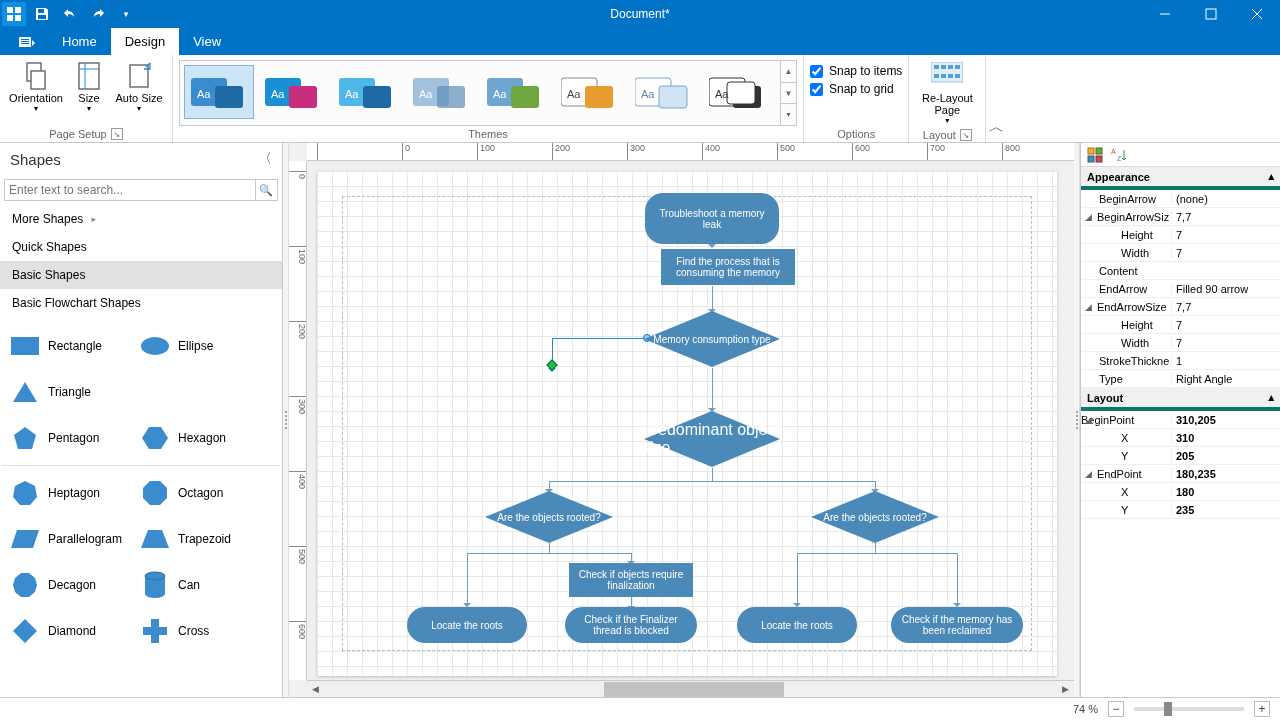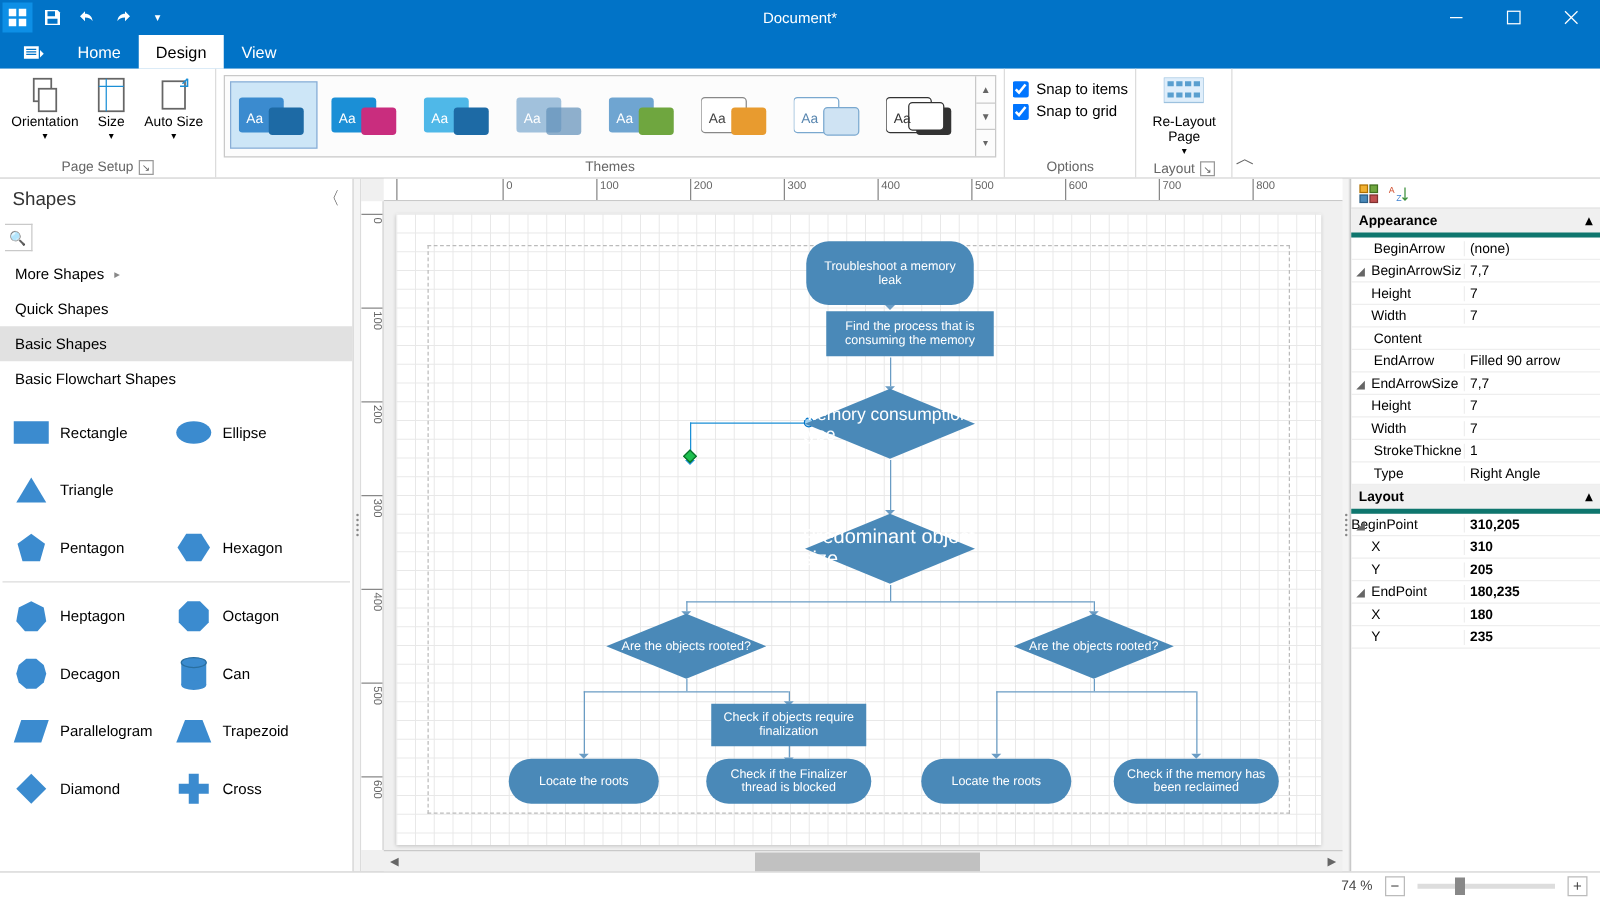--- a/index.html
+++ b/index.html
@@ -89,21 +89,21 @@
 .hscrollbar .thumb { position: absolute; height: 15px; top: 1px; background: #c1c1c1; }
 .hscrollbar .sbtn { width: 17px; height: 17px; display: flex; align-items: center; justify-content: center; font-size: 9px; color: #666; cursor: pointer;}
 
 
 .props-panel { width: 200px; border-left: 1px solid #c9c9c9; display: flex; flex-direction: column; font-size: 11px; background: #fff; }
 .props-panel .toolbar { height: 24px; border-bottom: 1px solid #dcdcdc; display: flex; align-items: center; padding: 0 4px; gap: 4px; }
 .props-panel .toolbar .tbtn { width: 20px; height: 20px; display: flex; align-items: center; justify-content: center; cursor: pointer; }
 .props-panel .section-hdr { background: #f0f0f0; padding: 3px 6px; font-weight: 600; display: flex; justify-content: space-between; align-items: center; border-bottom: 4px solid #0f766e; cursor: pointer;}
 .props-panel .proprow { display: flex; border-bottom: 1px solid #eee; height: 18px; align-items: center; }
 .props-panel .proprow .pname { width: 90px; padding-left: 18px; overflow: hidden; white-space: nowrap; }
-.props-panel .proprow .pname.sub { padding-left: 16px; }
+.props-panel .proprow .pname.sub { padding-left: 40px; }
 .props-panel .proprow .pval { flex: 1; padding-left: 4px; border-left: 1px solid #eee; overflow: hidden; white-space: nowrap;}
 .props-panel .proprow.bold .pval { font-weight: 600; }
 .props-panel .exp { position: absolute; left: 4px; width: 10px; font-size: 9px; color: #666; cursor: pointer; }
 .props-panel .proprow { position: relative; }
 
 
 .statusbar { height: 23px; border-top: 1px solid #c9c9c9; background: #fff; display: flex; align-items: center; justify-content: flex-end; padding: 0 10px; font-size: 11px; gap: 10px; color: #444;}
 .statusbar .slider { width: 110px; height: 4px; background: #ddd; position: relative; cursor: pointer;}
 .statusbar .slider .knob { position: absolute; width: 8px; height: 14px; background: #888; top: -5px; left: 30px; }
 .statusbar .zbtn { width: 16px; height: 16px; border: 1px solid #bbb; display: flex; align-items: center; justify-content: center; cursor: pointer; font-size: 12px; }
@@ -349,20 +349,21 @@
 </div>
 
 <div class="mainarea">
 
   <div class="shapes-panel">
     <div class="header">
       <span>Shapes</span>
       <span class="collapse">〈</span>
     </div>
     <div class="search">
+      <input type="text" placeholder="Enter text to search..." style="">
       <div class="sbtn">🔍</div>
     </div>
     <div class="cat">
         <span>More Shapes</span> 
         <span style="font-size:9px;color:#888;">▸</span>
       </div>
     <div class="cat">
         <span>Quick Shapes</span>
       </div>
     <div class="cat active">
@@ -429,20 +430,38 @@
             </span>
             <span>Heptagon</span>
           </div>
         <div class="shapeitem">
             <span class="shico">
               <svg width="26" height="26">
                 <polygon points="8,1 18,1 25,8 25,18 18,25 8,25 1,18 1,8" class="shapefill"></polygon>
               </svg>
             </span>
             <span>Octagon</span>
+          </div>
+      </div>
+      <div class="shaperow">
+        <div class="shapeitem">
+            <span class="shico">
+              <svg width="30" height="20">
+                <polygon points="7,1 29,1 23,19 1,19" class="shapefill"></polygon>
+              </svg>
+            </span>
+            <span>Parallelogram</span>
+          </div>
+        <div class="shapeitem">
+            <span class="shico">
+              <svg width="30" height="20">
+                <polygon points="8,1 22,1 29,19 1,19" class="shapefill"></polygon>
+              </svg>
+            </span>
+            <span>Trapezoid</span>
           </div>
       </div>
       <div class="shaperow">
         <div class="shapeitem">
             <span class="shico">
               <svg width="26" height="26">
                 <polygon points="9,1 17,1 23,6 25,13 23,20 17,25 9,25 3,20 1,13 3,6" class="shapefill"></polygon>
               </svg>
             </span>
             <span>Decagon</span>
@@ -450,38 +469,20 @@
         <div class="shapeitem">
             <span class="shico">
               <svg width="24" height="28">
                 <ellipse cx="12" cy="5" rx="10" ry="4" class="shapefill"></ellipse>
                 <rect x="2" y="5" width="20" height="18" class="shapefill"></rect>
                 <ellipse cx="12" cy="23" rx="10" ry="4" class="shapefill"></ellipse>
                 <ellipse cx="12" cy="5" rx="10" ry="4" fill="none" stroke="#2a6fa0"></ellipse>
               </svg>
             </span>
             <span>Can</span>
-          </div>
-      </div>
-      <div class="shaperow">
-        <div class="shapeitem">
-            <span class="shico">
-              <svg width="30" height="20">
-                <polygon points="7,1 29,1 23,19 1,19" class="shapefill"></polygon>
-              </svg>
-            </span>
-            <span>Parallelogram</span>
-          </div>
-        <div class="shapeitem">
-            <span class="shico">
-              <svg width="30" height="20">
-                <polygon points="8,1 22,1 29,19 1,19" class="shapefill"></polygon>
-              </svg>
-            </span>
-            <span>Trapezoid</span>
           </div>
       </div>
       <div class="shaperow">
         <div class="shapeitem">
             <span class="shico">
               <svg width="28" height="28">
                 <polygon points="14,2 26,14 14,26 2,14" class="shapefill"></polygon>
               </svg>
             </span>
             <span>Diamond</span>
@@ -566,21 +567,21 @@
         <div class="conn v" style="left:480px; top:382px; height:50px;"></div>
           <div class="arrow down" style="left:476px; top:432px;"></div>
         <div class="conn v" style="left:640px; top:382px; height:50px;"></div>
           <div class="arrow down" style="left:636px; top:432px;"></div>
 
         <div class="node term" style="left:328px; top:22px; width:134px; height:51px;">Troubleshoot a memory leak</div>
         <div class="node proc" style="left:328px; top:78px; width:134px; height:36px;margin-left:16px;">Find the process that is consuming the memory</div>
         <svg style="position:absolute; left:325px; top:138px; width:140px; height:60px;">
             <polygon points="70,2 138,30 70,58 2,30" fill="#4a89b8"></polygon>
           </svg>
-        <div style="position:absolute; left:325px; top:138px; width:140px; height:60px; display:flex;align-items:center;justify-content:center;color:#fff;font-size:14px;pointer-events:none;">Memory consumption type</div>
+        <div style="position:absolute; left:325px; top:138px; width:140px; height:60px; display:flex;align-items:center;justify-content:center;color:#fff;font-size:10px;pointer-events:none;">Memory consumption type</div>
         <svg style="position:absolute; left:325px; top:238px; width:140px; height:60px;">
             <polygon points="70,2 138,30 70,58 2,30" fill="#4a89b8"></polygon>
           </svg>
         <div style="position:absolute; left:325px; top:238px; width:140px; height:60px; display:flex;align-items:center;justify-content:center;color:#fff;font-size:16px;pointer-events:none;">Predominant object size</div>
         <svg style="position:absolute; left:166px; top:318px; width:132px; height:56px;">
             <polygon points="66,2 130,28 66,54 2,28" fill="#4a89b8"></polygon>
           </svg>
         <div style="position:absolute; left:166px; top:318px; width:132px; height:56px; display:flex;align-items:center;justify-content:center;color:#fff;font-size:10px;pointer-events:none;">Are the objects rooted?</div>
         <svg style="position:absolute; left:492px; top:318px; width:132px; height:56px;">
             <polygon points="66,2 130,28 66,54 2,28" fill="#4a89b8"></polygon>

